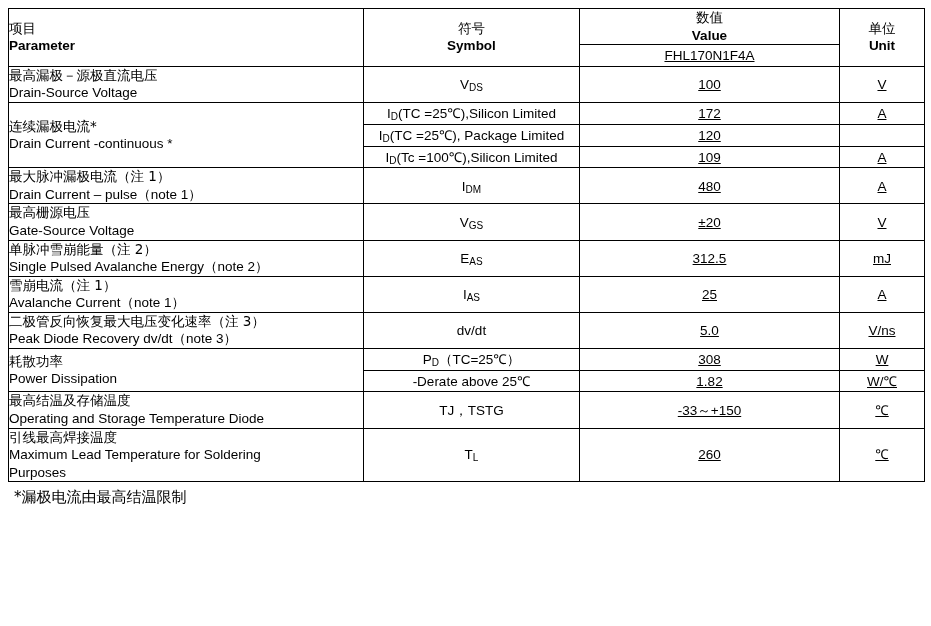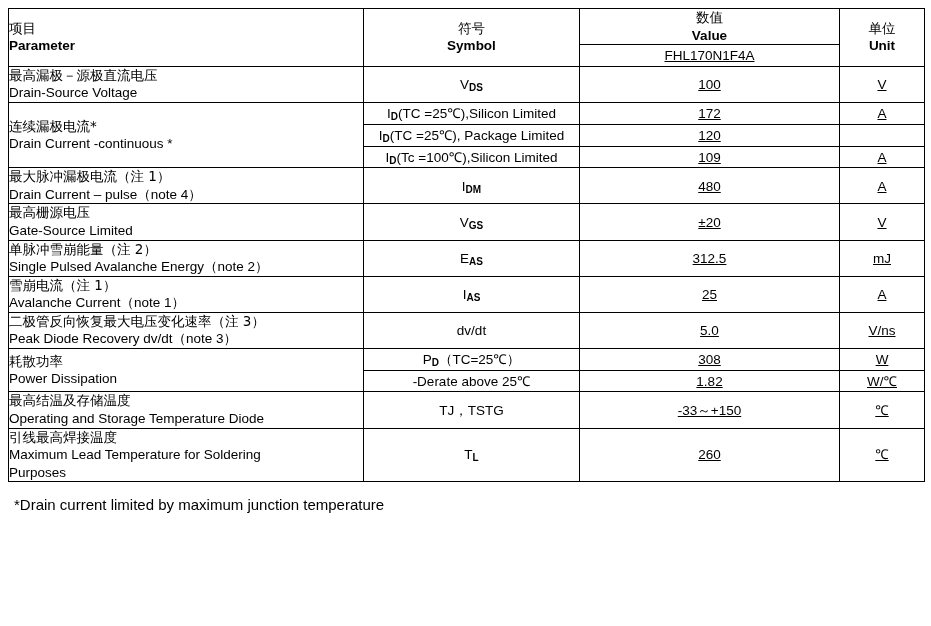--- a/index.html
+++ b/index.html
@@ -65,21 +65,20 @@
     text-decoration: underline;
   }
   .sym {
     font-size: 13.5px;
   }
   .sym sub {
     font-size: 10px;
     vertical-align: baseline;
     position: relative;
     top: 2px;
-    font-weight: bold;
   }
   .nowrap { white-space: nowrap; }
   .note-line {
     font-size: 15px;
     font-family: "DejaVu Sans", "Liberation Sans", sans-serif;
     margin: 4px 0 0 6px;
     line-height: 1.5;
   }
   .note-line.en-note {
     font-family: "Liberation Sans", sans-serif;
@@ -178,37 +177,37 @@
         <span class="val">109</span>
       </td>
       <td class="cell-center pad-sm">
         <span class="val">A</span>
       </td>
     </tr>
 
     <tr>
       <td class="cell-param">
         <div class="cn">最大脉冲漏极电流（注 1）</div>
-        <div class="en">Drain Current – pulse（note 4）</div>
+        <div class="en">Drain Current – pulse（note 1）</div>
       </td>
       <td class="cell-center">
         <span class="sym nowrap"><span>I</span><sub>DM</sub></span>
       </td>
       <td class="cell-center">
         <span class="val">480</span>
       </td>
       <td class="cell-center">
         <span class="val">A</span>
       </td>
     </tr>
 
     <tr>
       <td class="cell-param">
         <div class="cn">最高栅源电压</div>
-        <div class="en">Gate-Source Limited</div>
+        <div class="en">Gate-Source Voltage</div>
       </td>
       <td class="cell-center">
         <span class="sym nowrap"><span>V</span><sub>GS</sub></span>
       </td>
       <td class="cell-center">
         <span class="val">±20</span>
       </td>
       <td class="cell-center">
         <span class="val">V</span>
       </td>
@@ -317,15 +316,15 @@
       <td class="cell-center">
         <span class="val">260</span>
       </td>
       <td class="cell-center">
         <span class="val">℃</span>
       </td>
     </tr>
   </tbody>
 </table>
 
-<div class="note-line en-note">*Drain current limited by maximum junction temperature</div>
+<div class="note-line">*漏极电流由最高结温限制</div>
 
 </div>
 
 </body></html>

